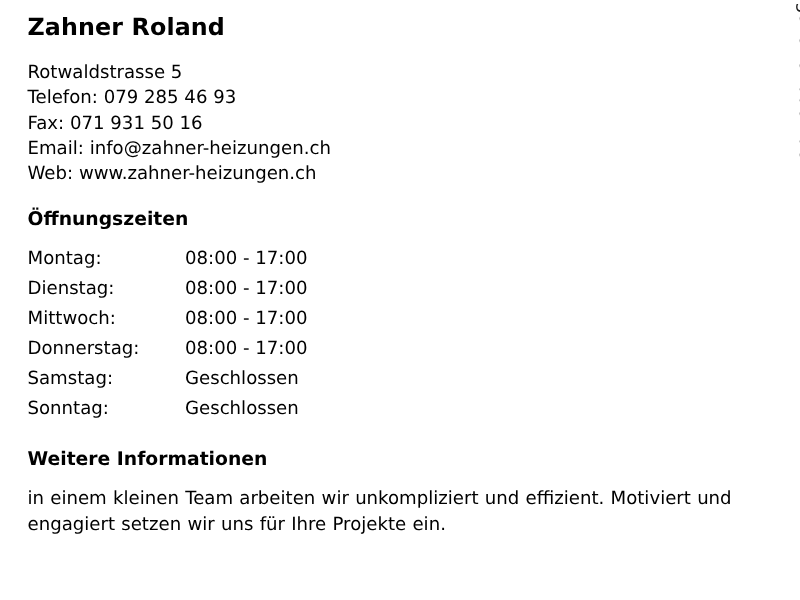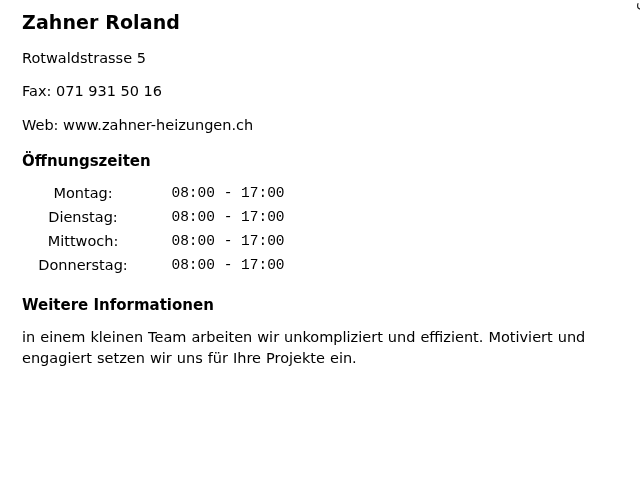--- a/index.html
+++ b/index.html
@@ -35,47 +35,44 @@
     margin: 0 0 14px 0;
     letter-spacing: 0.1px;
   }
   .address-block {
     font-size: 14.5px;
     line-height: 20.3px;
     margin: 0 0 16px 0;
   }
   .address-line {
     white-space: nowrap;
-    margin-top: 13px;
   }
   .section-heading {
     font-size: 15px;
     font-weight: bold;
     line-height: 20px;
     margin: 0 0 10px 0;
   }
   .hours-table {
     border-collapse: collapse;
     margin: 0 0 16px 0;
   }
   .hours-table td {
     font-size: 14.5px;
     line-height: 24px;
     padding: 0;
     vertical-align: top;
     white-space: nowrap;
-    text-align: center;
   }
   .hours-day {
     width: 122px;
     padding-right: 4px !important;
   }
   .hours-time {
     width: 160px;
-    font-family: Liberation Mono, monospace;
   }
   .info-heading {
     font-size: 15px;
     font-weight: bold;
     line-height: 20px;
     margin: 18px 0 12px 0;
   }
   .info-text {
     font-size: 14.5px;
     line-height: 21px;
@@ -99,21 +96,23 @@
 <body>
 
 <div class="page">
 
   <div class="content">
 
     <h1 class="company-name">Zahner Roland</h1>
 
     <div class="address-block">
       <div class="address-line">Rotwaldstrasse 5</div>
+      <div class="address-line">Telefon: 079 285 46 93</div>
       <div class="address-line">Fax: 071 931 50 16</div>
+      <div class="address-line">Email: info@zahner-heizungen.ch</div>
       <div class="address-line">Web: www.zahner-heizungen.ch</div>
     </div>
 
     <h2 class="section-heading">Öffnungszeiten</h2>
 
     <table class="hours-table">
       <tbody>
         <tr>
           <td class="hours-day">Montag:</td>
           <td class="hours-time">08:00 - 17:00</td>
@@ -123,20 +122,28 @@
           <td class="hours-time">08:00 - 17:00</td>
         </tr>
         <tr>
           <td class="hours-day">Mittwoch:</td>
           <td class="hours-time">08:00 - 17:00</td>
         </tr>
         <tr>
           <td class="hours-day">Donnerstag:</td>
           <td class="hours-time">08:00 - 17:00</td>
         </tr>
+        <tr>
+          <td class="hours-day">Samstag:</td>
+          <td class="hours-time">Geschlossen</td>
+        </tr>
+        <tr>
+          <td class="hours-day">Sonntag:</td>
+          <td class="hours-time">Geschlossen</td>
+        </tr>
       </tbody>
     </table>
 
     <h2 class="info-heading">Weitere Informationen</h2>
 
     <p class="info-text">in einem kleinen Team arbeiten wir unkompliziert und effizient. Motiviert und engagiert setzen wir uns für Ihre Projekte ein.</p>
 
   </div>
 
   <div class="watermark">Öffnungszeitenbuch.de</div>

